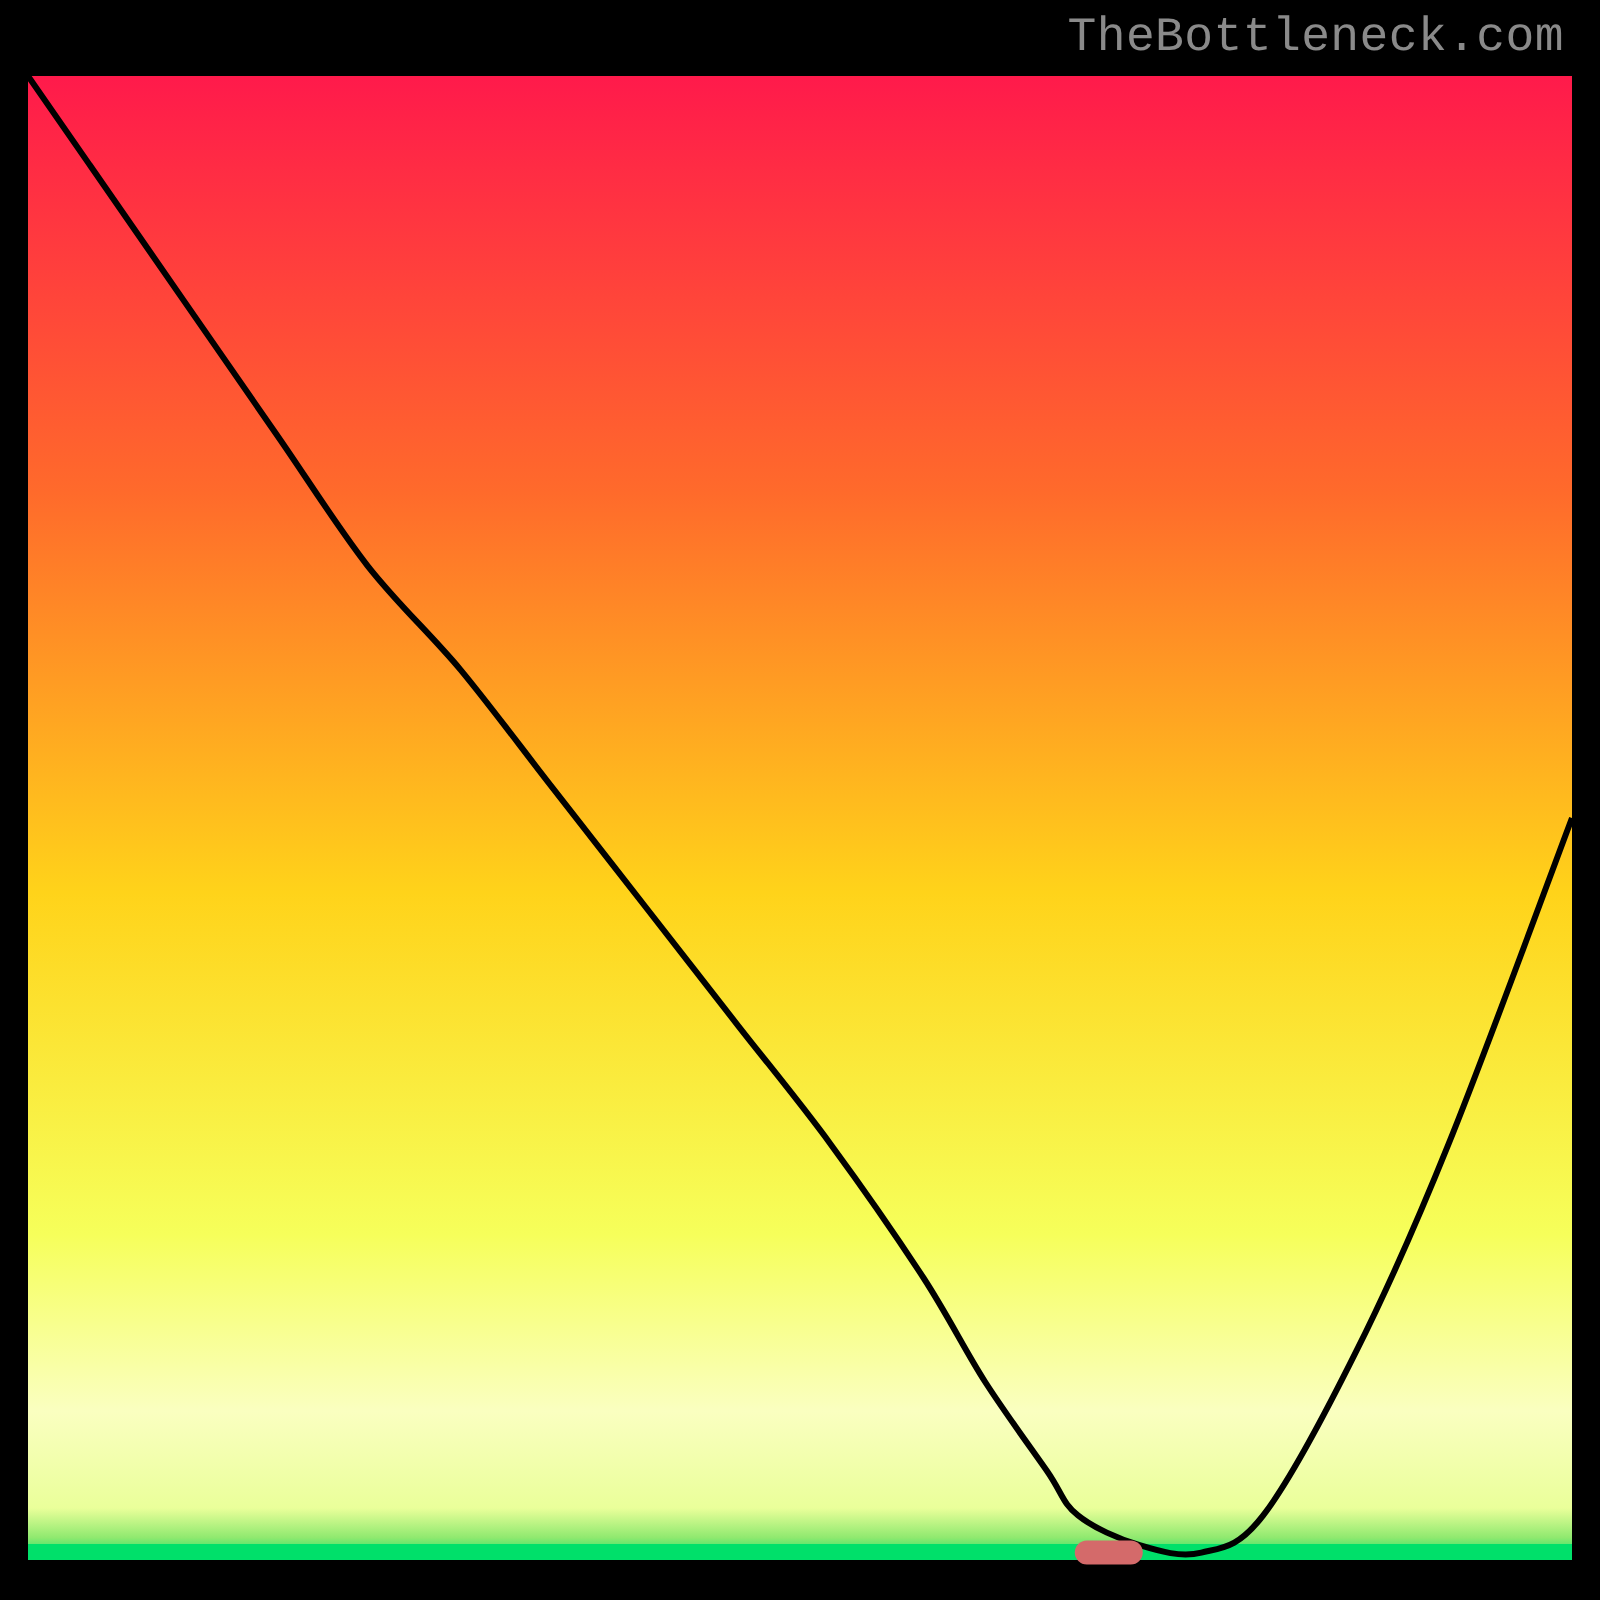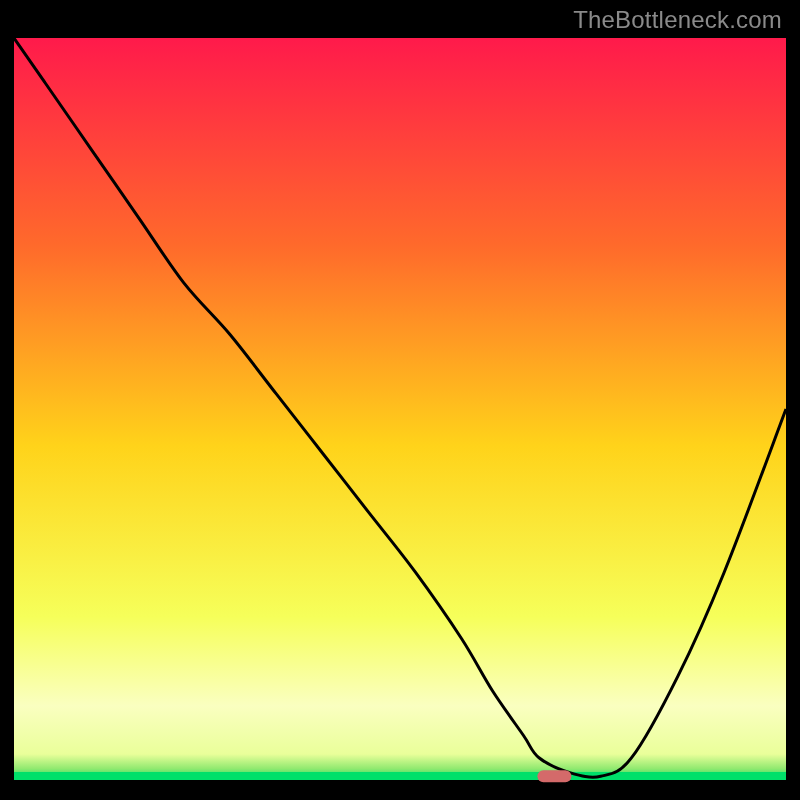--- a/index.html
+++ b/index.html
@@ -22,21 +22,21 @@
     position: absolute;
     left: 0;
     top: 0;
     width: 772px;
     height: 780px;
   }
   .watermark {
     position: absolute;
     top: 6px;
     right: 18px;
-    font-family: Liberation Sans, sans-serif;
+    font-family: Liberation Mono, monospace;
     font-size: 24px;
     font-weight: 500;
     color: #8a8a8a;
     letter-spacing: 0.2px;
     user-select: none;
   }
 </style>
 </head>
 <body>
 

